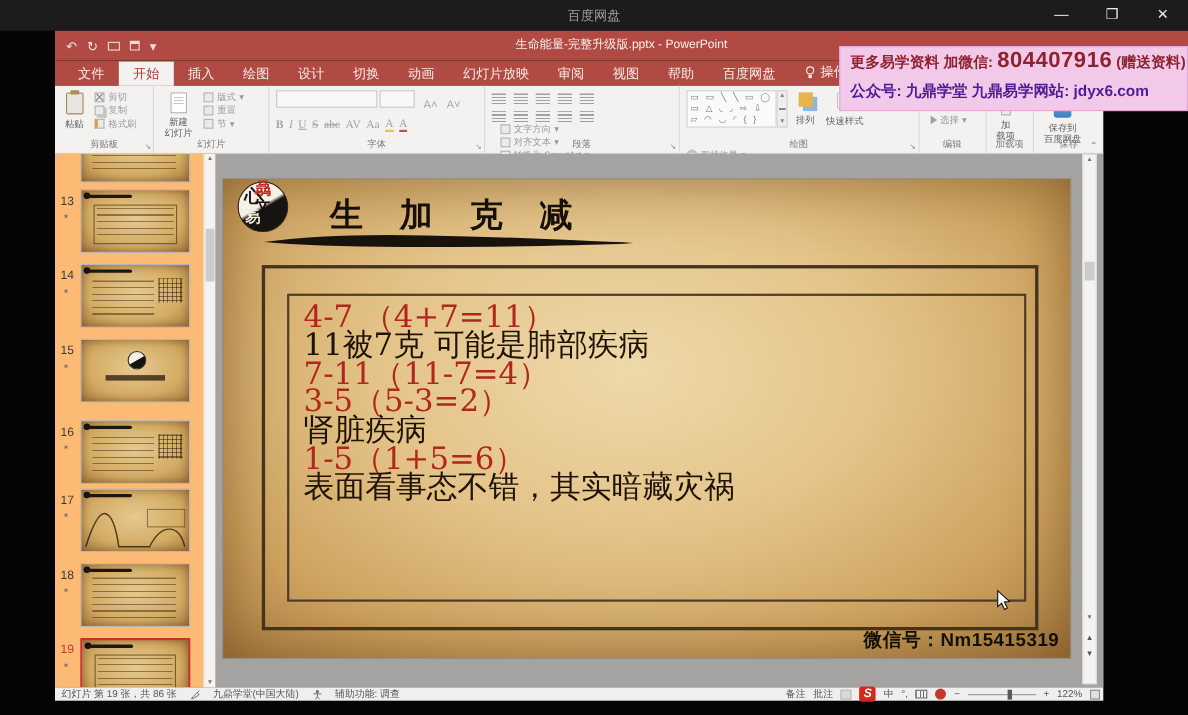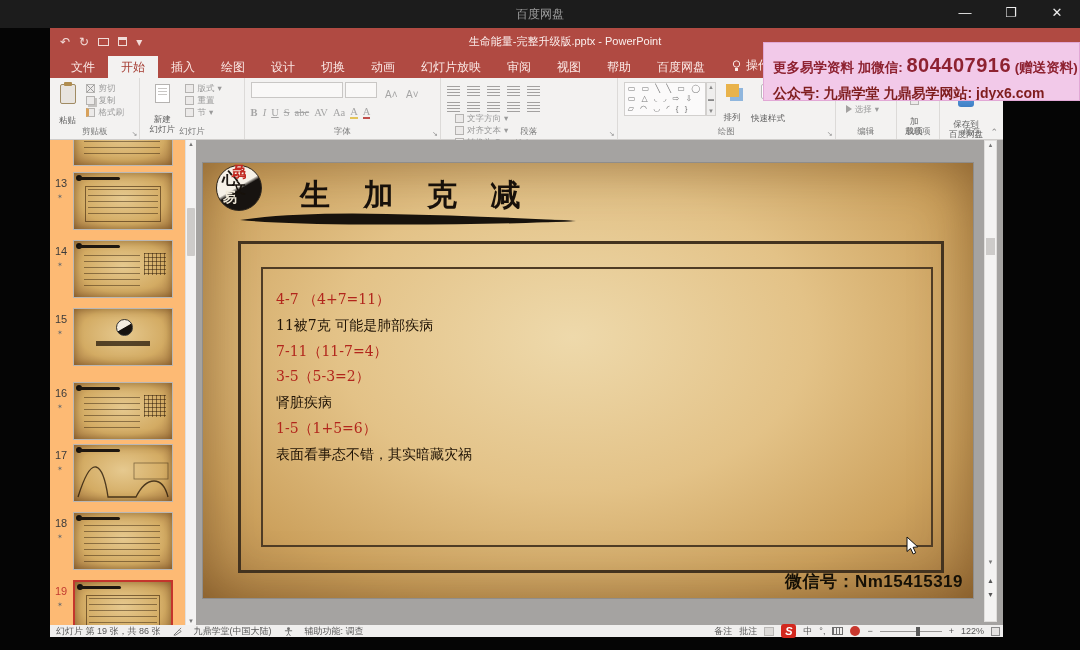--- a/index.html
+++ b/index.html
@@ -26,21 +26,21 @@
             display:flex;align-items:flex-end;padding-left:8px;}
   .tab{color:#fbe9e6;font-size:12px;padding:4px 13px;line-height:1.2;white-space:nowrap;}
   .tab.sel{background:#f3f2f1;color:#a63d33;}
   .tabs-search{display:flex;align-items:center;gap:5px;color:#fbe9e6;font-size:12px;padding:4px 10px;margin-left:4px;}
 
   .ppt-ribbon{position:absolute;left:50px;top:78px;width:953px;height:62px;background:#f3f2f1;
               border-bottom:1px solid #cfcdcb;display:flex;color:#6e6e6e;}
   .rgroup{position:relative;height:100%;border-right:1px solid #ddrgba;border-right:1px solid #dcdad8;padding:4px 4px 12px 6px;}
   .glabel{position:absolute;bottom:1px;left:0;right:0;text-align:center;font-size:8.5px;color:#7a7a7a;white-space:nowrap;}
   .dlg{position:absolute;right:2px;bottom:2px;font-size:7px;color:#8d8d8d;line-height:1;}
-  .bigbtn{display:inline-flex;flex-direction:column;align-items:center;gap:12px;font-size:8.5px;
+  .bigbtn{display:inline-flex;flex-direction:column;align-items:center;gap:4px;font-size:8.5px;
           color:#5f5f5f;text-align:center;vertical-align:top;white-space:pre-line;line-height:1.15;padding:2px 3px;}
   .smallcol{display:inline-flex;flex-direction:column;gap:2px;vertical-align:top;margin-left:3px;padding-top:1px;}
   .smallitem{display:flex;align-items:center;gap:3px;font-size:8.5px;color:#9a9a9a;white-space:nowrap;line-height:1.2;}
   .mini{width:9px;height:9px;border:1px solid #b5b3b1;background:#eceae9;flex:0 0 auto;}
   .mini.cut{background:linear-gradient(45deg,transparent 44%,#9a9a9a 44% 56%,transparent 56%),
             linear-gradient(-45deg,transparent 44%,#9a9a9a 44% 56%,transparent 56%),#eceae9;}
   .mini.copy{box-shadow:2px 2px 0 #c5c3c1;}
   .mini.paint{border-left:3px solid #d8a15a;}
   .icon-clipboard{width:16px;height:20px;background:#e8e4df;border:1px solid #a08b63;border-radius:2px;position:relative;}
   .icon-clipboard:before{content:"";position:absolute;left:3px;top:-3px;width:8px;height:4px;background:#b08d4f;border-radius:1px;}
@@ -63,24 +63,24 @@
               align-items:center;padding:1px 0;}
   .arr-sq{width:13px;height:13px;background:#e9b34b;box-shadow:4px 4px 0 #8fb6dd;margin-bottom:4px;}
   .qs-sq{width:15px;height:15px;border:1px solid #bbb;background:#fff;border-radius:2px;margin-bottom:3px;}
   .fxcirc{width:10px;height:10px;border-radius:50%;background:radial-gradient(#d9d7d5,#b3b1af);flex:0 0 auto;}
   .selarrow{width:0;height:0;border-left:6px solid #a3a1a0;border-top:4px solid transparent;border-bottom:4px solid transparent;flex:0 0 auto;}
   .baidu-save-ico{width:16px;height:13px;border-radius:3px;background:linear-gradient(#5a9de0,#3f7fc4);margin-bottom:1px;}
   .collapse{position:absolute;right:5px;bottom:2px;font-size:9px;color:#8a8a8a;line-height:1;}
 
   
   .banner{position:absolute;left:763px;top:42px;width:317px;height:59px;background:#f2c9e9;
-          border:1px solid #e2a8d6;z-index:60;padding:10px 6px 0 9px;white-space:nowrap;overflow:hidden;}
+          border:1px solid #e2a8d6;z-index:60;padding:0 6px 0 9px;white-space:nowrap;overflow:hidden;}
   .banner .l1{font-size:13.5px;font-weight:bold;color:#8e2231;line-height:25px;}
   .banner .l1 .num{font-size:20px;letter-spacing:.5px;}
-  .banner .l2{font-size:14px;font-weight:bold;color:#7f1d1d;line-height:26px;}
+  .banner .l2{font-size:14px;font-weight:bold;color:#4c1d95;line-height:26px;}
 
   
   .ppt-main{position:absolute;left:50px;top:140px;width:953px;height:485px;background:#a5a3a1;}
   .thumb-panel{position:absolute;left:0;top:0;width:146px;height:485px;background:#fdba74;overflow:hidden;}
   .tp-scroll{position:absolute;right:0;top:0;width:11px;height:485px;background:#f4f3f2;border-left:1px solid #e2e0de;}
   .tp-scroll .thumbtrack{position:absolute;left:1px;right:1px;top:68px;height:48px;background:#cdcbc9;border-radius:1px;}
   .tp-up{position:absolute;top:1px;left:0;right:0;text-align:center;font-size:6px;color:#777;}
   .tp-dn{position:absolute;bottom:1px;left:0;right:0;text-align:center;font-size:6px;color:#777;}
   .thumb-item{position:absolute;left:0;width:135px;}
   .t-num{position:absolute;left:5px;top:5px;font-size:11px;color:#3b3b3b;}
@@ -112,22 +112,22 @@
   .logo-tl{position:absolute;left:5px;top:3px;font-size:16px;font-weight:bold;color:#1c1712;}
   .logo-br{position:absolute;left:6px;top:23px;font-size:14px;font-weight:bold;color:#f1ead9;}
   .logo-side{position:absolute;left:27px;top:1px;width:18px;text-align:center;font-family:"Liberation Serif",serif;}
   .logo-red{font-size:15px;font-weight:bold;color:#c22a22;line-height:17px;display:block;}
   .logo-blk{font-size:14px;font-weight:bold;color:#17110b;line-height:15px;display:block;}
   .slide-title{position:absolute;left:97px;top:12px;font-size:30px;font-weight:bold;letter-spacing:13px;
                color:#17100a;font-family:"Liberation Serif","DejaVu Serif",serif;white-space:nowrap;}
   .brush{position:absolute;left:34px;top:46px;}
   .frame-outer{position:absolute;left:35px;top:78px;width:706px;height:332px;border:3px solid #43331f;}
   .frame-inner{position:absolute;left:58px;top:104px;width:672px;height:280px;border:2px solid #4f3c25;}
-  .body-text{position:absolute;left:73px;top:124px;width:580px;
-             font-family:"DejaVu Serif","Liberation Serif",serif;font-size:14px;line-height:25.8px;white-space:nowrap;}
+  .body-text{position:absolute;left:73px;top:112px;width:580px;
+             font-family:"DejaVu Serif","Liberation Serif",serif;font-size:28px;line-height:25.8px;white-space:nowrap;}
   .ln-red{color:#b2261c;}
   .ln-black{color:#1f1305;}
   .wechat{position:absolute;right:10px;top:407px;font-size:17px;font-weight:bold;color:#151006;letter-spacing:.5px;}
 
   .v-scroll{position:absolute;right:6px;top:0;width:13px;height:482px;background:#f4f3f2;border:1px solid #e0deDC;border:1px solid #e0dedc;}
   .vs-up{position:absolute;top:1px;left:0;right:0;text-align:center;font-size:6px;color:#777;}
   .vs-thumb{position:absolute;left:1px;right:1px;top:97px;height:17px;background:#cdcbc9;}
   .vs-dn{position:absolute;top:418px;left:0;right:0;text-align:center;font-size:6px;color:#777;}
   .vs-prev{position:absolute;top:436px;left:0;right:0;text-align:center;font-size:7px;color:#555;}
   .vs-next{position:absolute;top:450px;left:0;right:0;text-align:center;font-size:7px;color:#555;}

